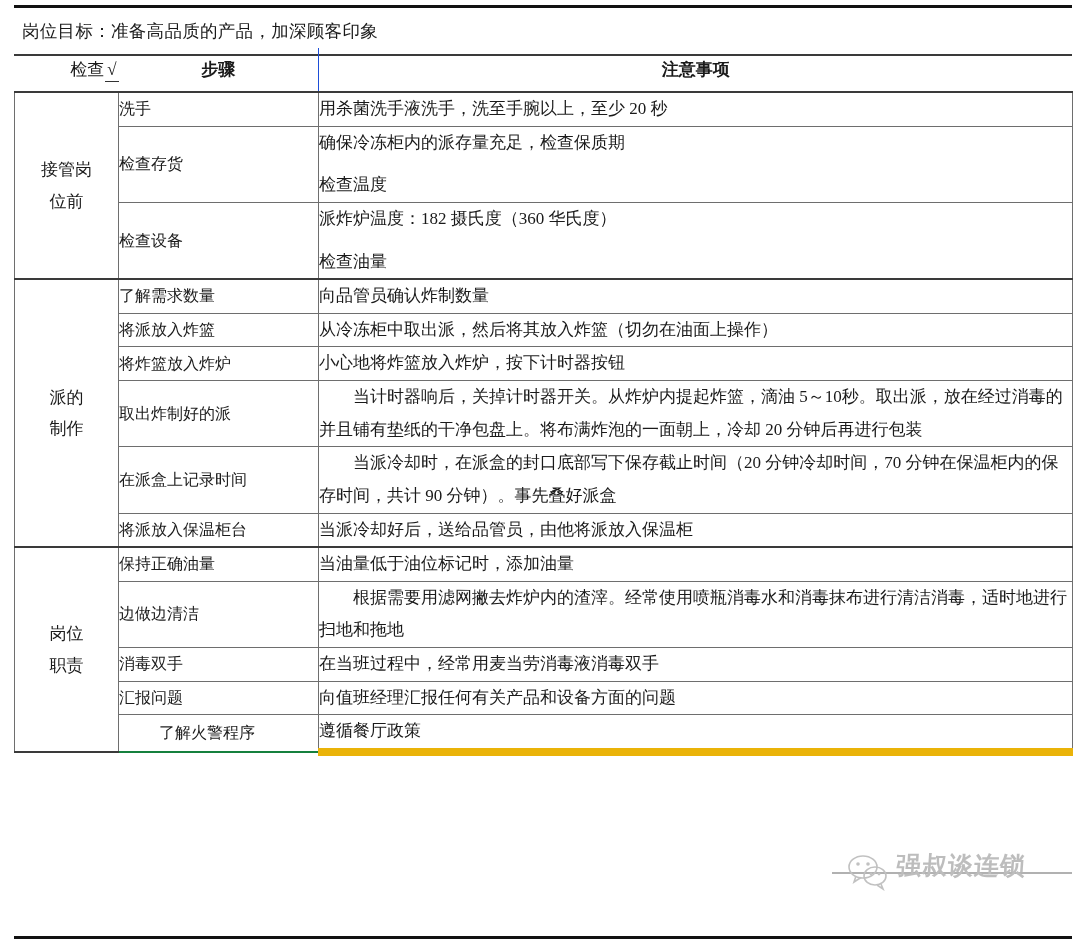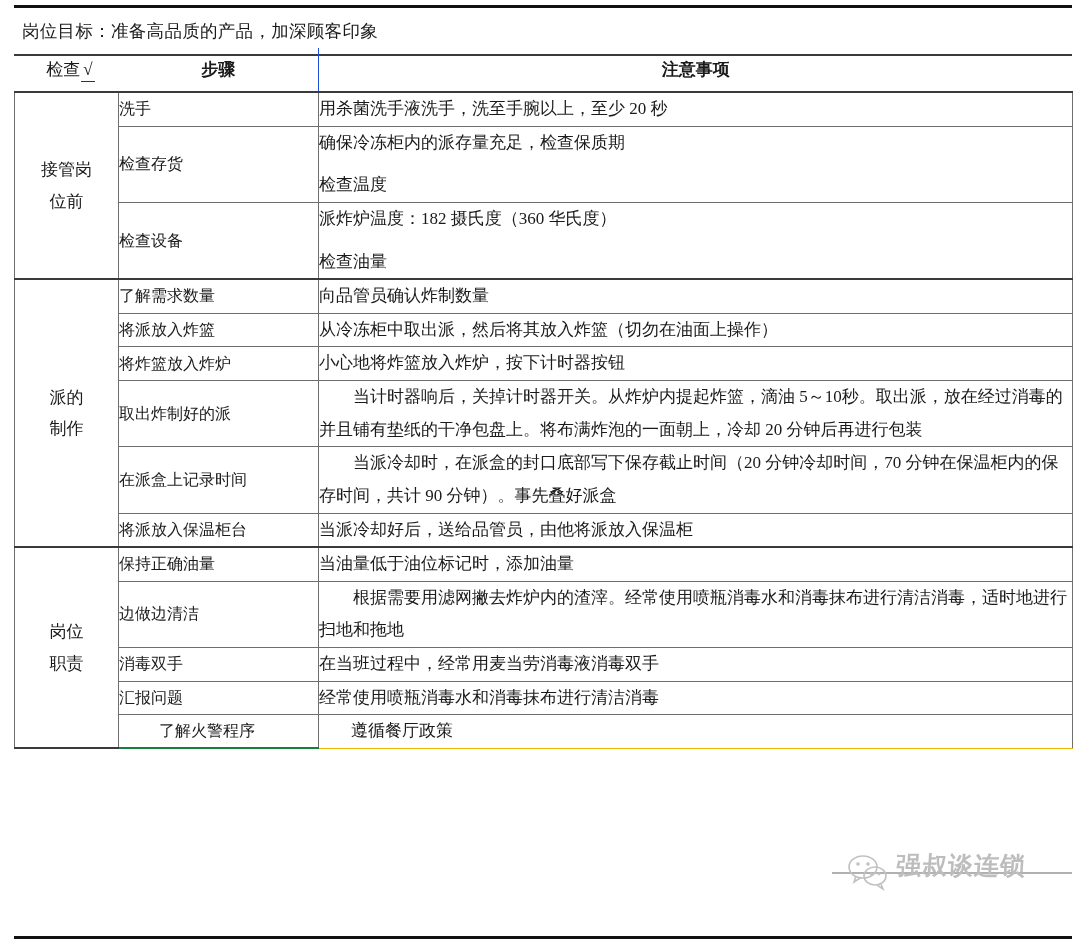--- a/index.html
+++ b/index.html
@@ -76,21 +76,21 @@
 
   
   tr.head td {
     border-top: none;
     border-bottom: 2px solid #3a3a3a;
     height: 44px;
   }
   tr.head td.h-check {
     border-left: none;
     border-right: none;
-    text-align: center;
+    text-align: right;
   }
   tr.head td.h-step {
     border-left: none;
     border-right: 1px solid #1d4ed8;
     text-align: center;
   }
   tr.head td.h-note {
     border-right: none;
     text-align: center;
   }
@@ -134,21 +134,21 @@
 
   
   td.note {
     font-size: 17px;
     padding: 8px 12px 8px 18px;
     text-align: left;
     border-right: none;
     line-height: 1.92;
   }
   td.note.sect-top { border-top: 2px solid #3a3a3a; }
-  td.note.sect-bot { border-bottom: 1px solid #eab308; padding-left: 32px; }
+  td.note.sect-bot { border-bottom: 8px solid #eab308; }
   td.note p {
     margin: 0;
   }
   td.note p + p { margin-top: 10px; }
   td.note p.indent { text-indent: 2em; }
 
   
   .bottom-rule {
     position: absolute;
     left: 14px;
@@ -307,21 +307,21 @@
         </tr>
         <tr>
           <td class="step">消毒双手</td>
           <td class="note">
             <p>在当班过程中，经常用麦当劳消毒液消毒双手</p>
           </td>
         </tr>
         <tr>
           <td class="step">汇报问题</td>
           <td class="note">
-            <p>经常使用喷瓶消毒水和消毒抹布进行清洁消毒</p>
+            <p>向值班经理汇报任何有关产品和设备方面的问题</p>
           </td>
         </tr>
         <tr>
           <td class="step sect-bot">了解火警程序</td>
           <td class="note sect-bot">
             <p>遵循餐厅政策</p>
           </td>
         </tr>
       </tbody>
   </table>

